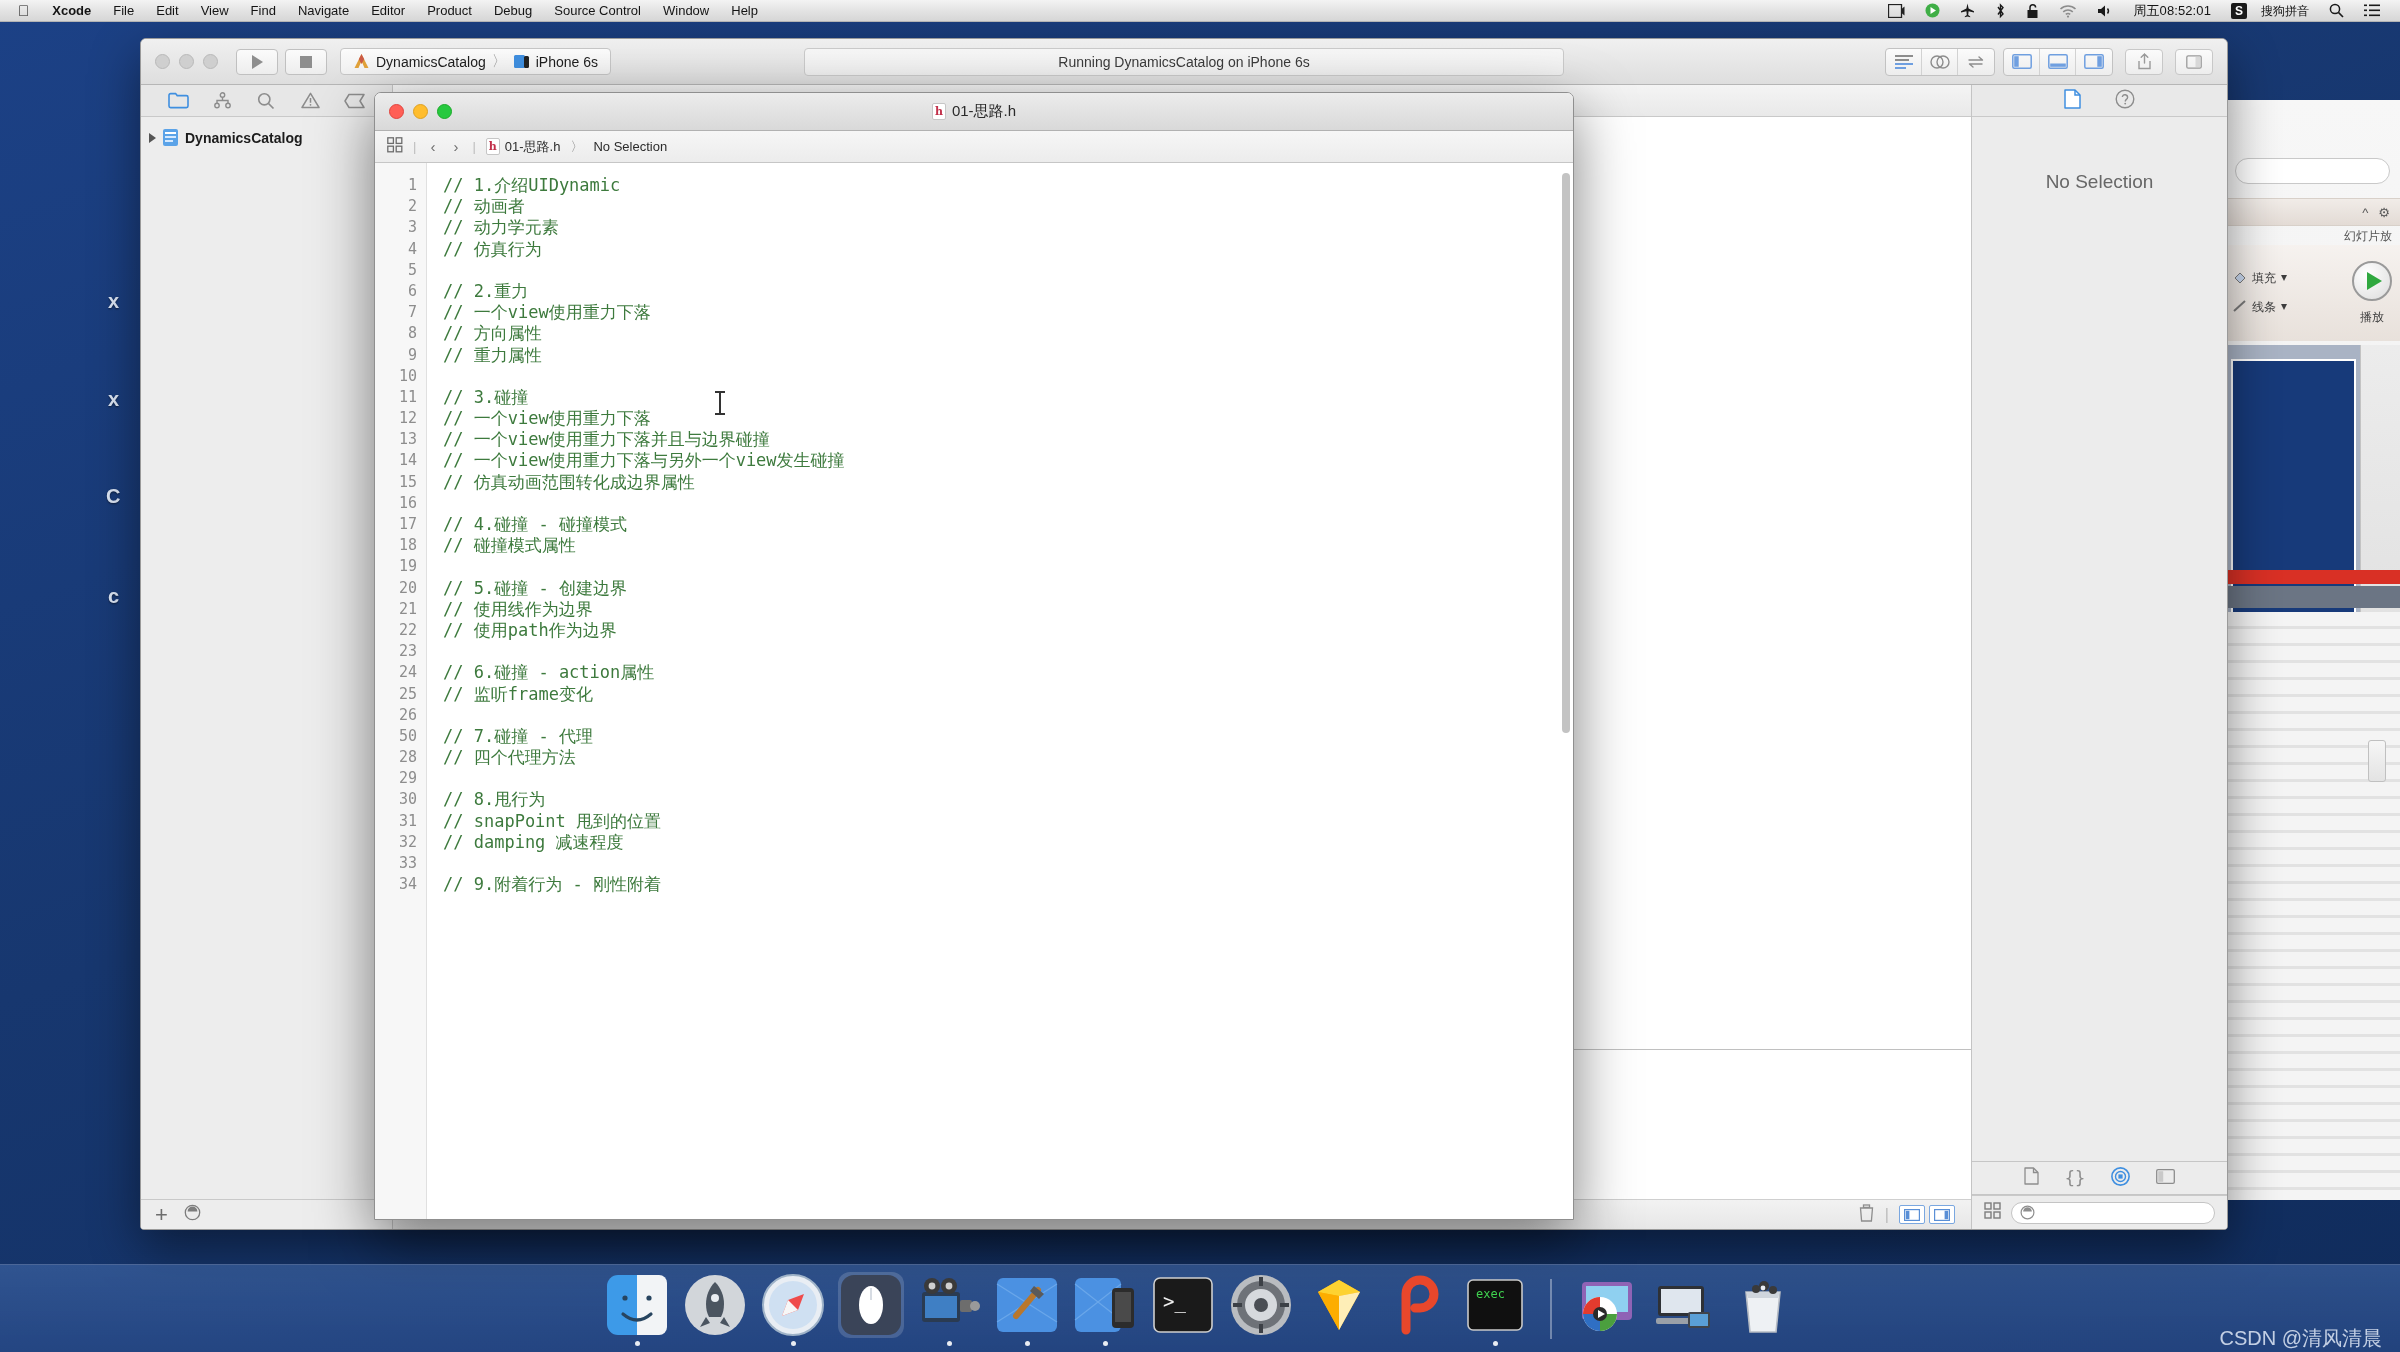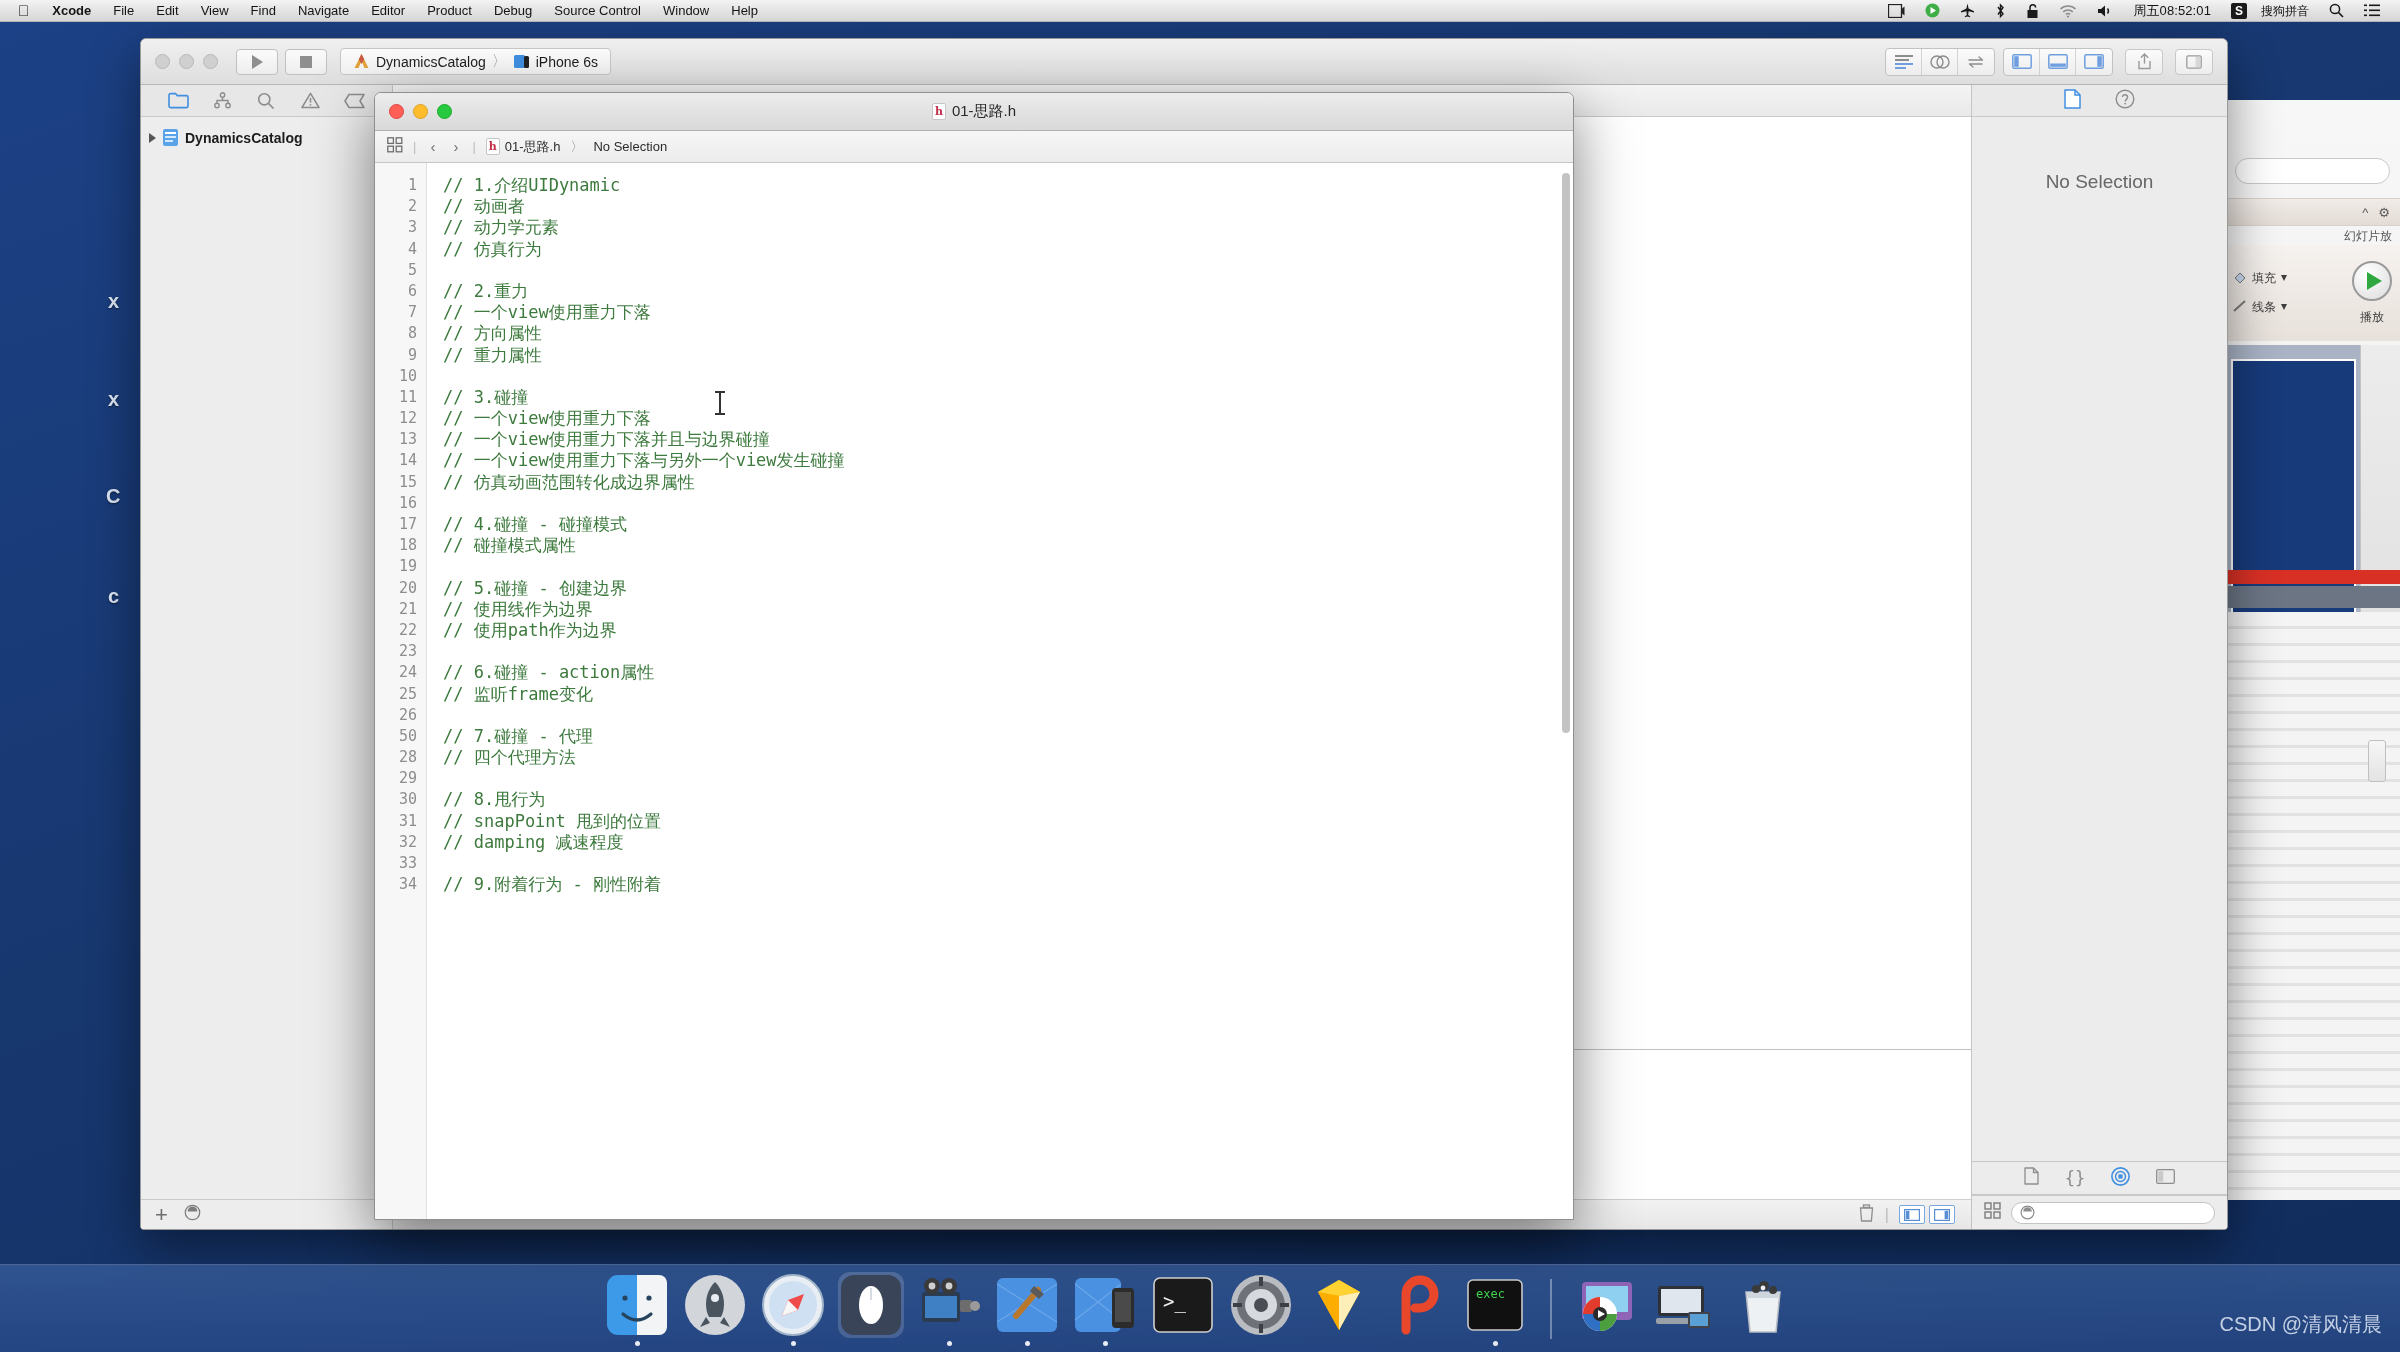--- a/index.html
+++ b/index.html
@@ -240,21 +240,21 @@
     z-index: 40;
   }
   .dock-icon { width: 66px; height: 66px; position: relative; border-radius: 12px; }
   .dock-wrap { display:flex; flex-direction: column; align-items:center; }
   .dock-dot { width: 5px; height: 5px; border-radius: 50%; background: rgba(255,255,255,.9); margin-top: 3px; }
   .dock-dot.hidden { visibility: hidden; }
   .dock-sep { width: 2px; height: 60px; background: rgba(255,255,255,.35); margin: 0 10px; }
   .dock-active { background: rgba(255,255,255,.16); }
 
   #watermark {
-    position: absolute; right: 18px; bottom: 14px;
+    position: absolute; right: 18px; bottom: 0;
     color: rgba(230,238,250,.82); font-size: 20px;
     z-index: 60; white-space: nowrap;
   }
 </style>
 </head>
 <body>
 
 <div id="desktop"></div>
 <div id="desktop-labels">
     <div class="desktop-label" style="top: 290px; left: 108px;">x</div>
@@ -410,20 +410,23 @@
           <path d="M8.5 1 L15.5 15 L11.5 15 L8.5 8 L5.5 15 L1.5 15 Z" fill="#e2a33a"></path>
           <path d="M8.5 1 L11.2 6.3 L8.5 11 L5.8 6.3 Z" fill="#cc5b45"></path>
         </svg>
       <span>DynamicsCatalog</span>
       <span class="scheme-sep">〉</span>
       <svg class="xc-appicon" viewBox="0 0 17 17">
           <rect x="1" y="2" width="11" height="13" rx="1.5" fill="#3f8fe0"></rect>
           <rect x="11" y="3" width="5" height="12" rx="1.5" fill="#222"></rect>
         </svg>
       <span>iPhone 6s</span>
+    </div>
+    <div class="status-field">
+      <span>Running DynamicsCatalog on iPhone 6s</span>
     </div>
     <div class="tb-right">
       <div class="seg-group">
         <span class="seg-btn">
           <svg width="18" height="14" viewBox="0 0 18 14">
               <g>
                 <rect x="0" y="0" width="18" height="2" fill="#8d8d8d"></rect>
                 <rect x="0" y="4" width="14" height="2" fill="#8d8d8d"></rect>
                 <rect x="0" y="8" width="18" height="2" fill="#6f9fe0"></rect>
                 <rect x="0" y="12" width="11" height="2" fill="#6f9fe0"></rect>

